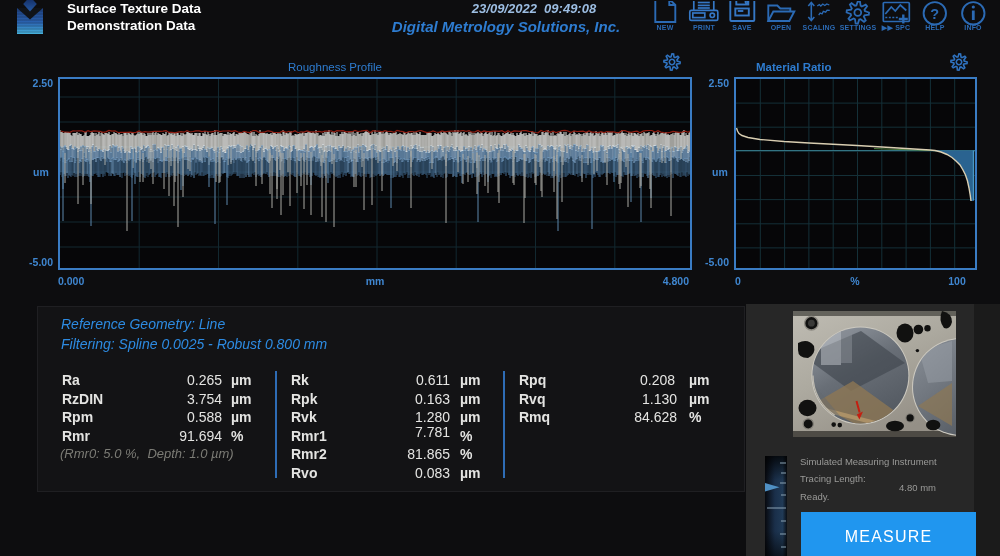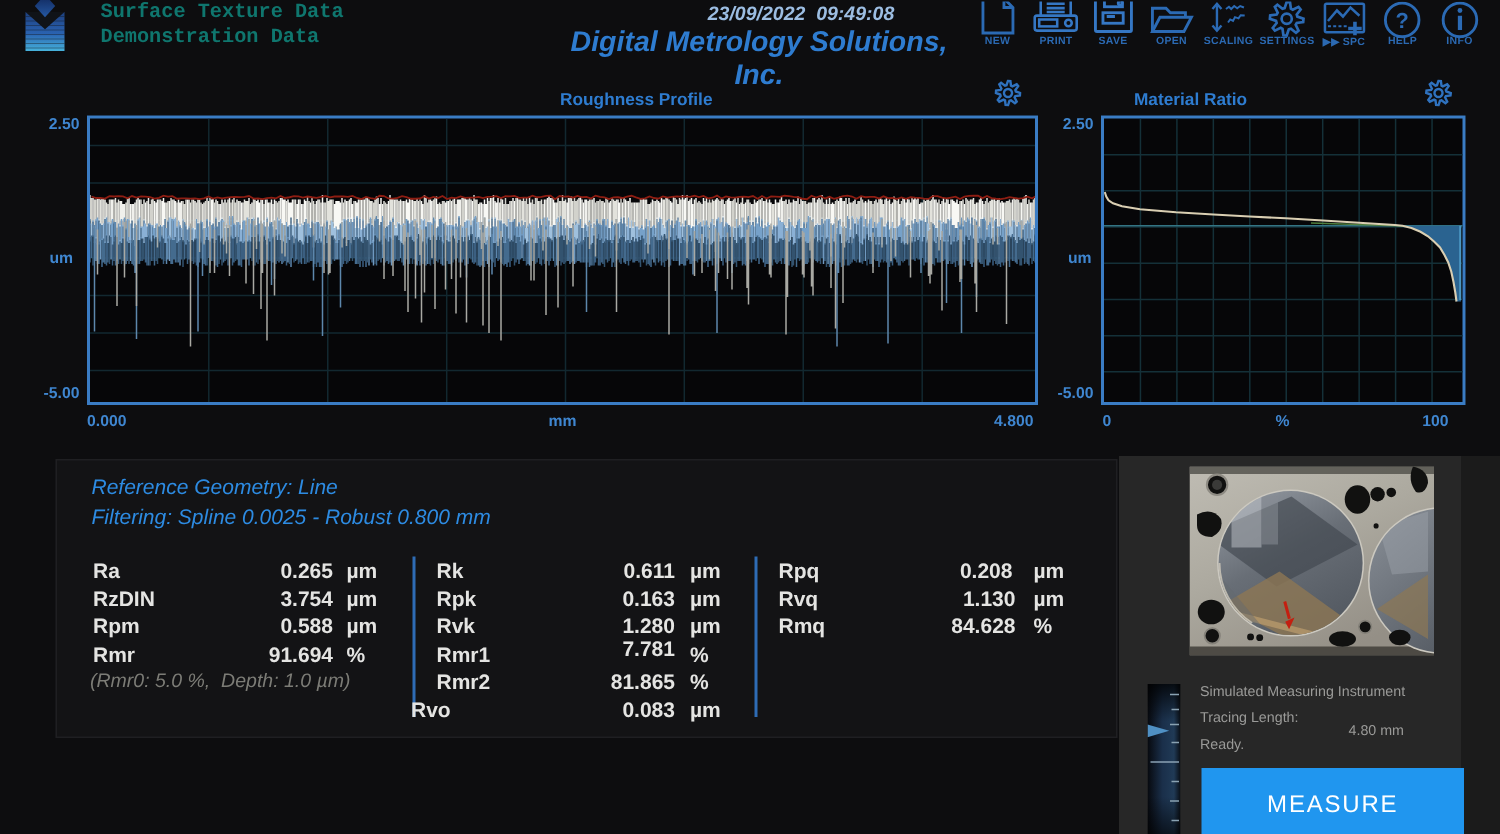--- a/index.html
+++ b/index.html
@@ -1,21 +1,21 @@
 <!DOCTYPE html>
 <html><head><meta charset="utf-8">
 <style>
 * { margin:0; padding:0; box-sizing:border-box; }
 html,body { width:1000px; height:556px; background:#0d0d0f; overflow:hidden;
   font-family:"Liberation Sans", sans-serif; }
 .abs { position:absolute; }
-.blue { color:#0f766e;font-family:Liberation Mono, monospace; }
+.blue { color:#ffffff; }
 .axlab { position:absolute; font-size:10.5px; font-weight:bold; color:#3f86d0; }
 .pl { position:absolute; font-size:14px; font-weight:600; color:#e4e4e2; white-space:nowrap; }
-.pv { position:absolute; font-size:14px; font-weight:700; color:#e4e4e2; text-align:right; white-space:nowrap; }
+.pv { position:absolute; font-size:14px; font-weight:400; color:#e4e4e2; text-align:right; white-space:nowrap; }
 .pnote { position:absolute; font-size:13px; font-style:italic; color:#7c7c76; white-space:nowrap; }
 .sbtext { position:absolute; font-size:9.5px; color:#9a9a98; }
 </style></head>
 <body>
 
 <div class="abs" style="left:746px;top:304px;width:254px;height:252px;background:#272727"></div>
 <div class="abs" style="left:974px;top:304px;width:26px;height:252px;background:#1b1b1b"></div>
 
 <div class="abs" style="left:37px;top:306px;width:708px;height:186px;background:#131315;border:1px solid #1f1f22"></div>
 
@@ -41,21 +41,21 @@
       <line x1="3" y1="26" x2="29" y2="26"></line>
 <line x1="3" y1="29" x2="29" y2="29"></line>
       <line x1="3" y1="32" x2="29" y2="32"></line>
 </g>
 <path d="M3,8 L16,19.5 L29,8 Z" fill="#101318"></path>
 <path d="M16,-3.5 L22.8,4 L16,11.5 L9.2,4 Z" fill="url(#lg2)"></path>
 <path d="M3,34 L29,34 L30.5,36.5 L4.5,36.5 Z" fill="#0b0d11" opacity="0.7"></path>
 </svg>
 <div class="abs blue" style="left:67px;top:-0.5px;font-size:13.5px;font-weight:bold;line-height:17.5px">Surface Texture Data<br>Demonstration Data</div>
 <div class="abs" style="left:394px;top:0.5px;width:280px;text-align:center;font-size:13px;font-weight:bold;font-style:italic;color:#9cbde2">23/09/2022&nbsp; 09:49:08</div>
-<div class="abs" style="left:366px;top:17.5px;width:280px;text-align:center;font-size:19px;font-weight:bold;font-style:italic;color:#2e7cd0">Digital Metrology Solutions, Inc.</div>
+<div class="abs" style="left:366px;top:17.5px;width:280px;text-align:center;font-size:15px;font-weight:bold;font-style:italic;color:#2e7cd0">Digital Metrology Solutions, Inc.</div>
 <svg width="355" height="36" viewBox="0 0 355 36" style="position:absolute;left:645px;top:1px">
     <path d="M10.3,-2 H24.3 L30.3,4 V21 H10.3 Z M24.3,-2 V4 H30.3" fill="none" stroke="#2b6ab4" stroke-width="1.9"></path>
     <g stroke="#3577c4" fill="none" stroke-width="1.7">
       <path d="M48.8,9.4 V-3 H68.8 V9.4"></path>
       <line x1="52.8" y1="1.5" x2="64.8" y2="1.5"></line>
       <line x1="52.8" y1="4.4" x2="64.8" y2="4.4"></line>
       <line x1="52.8" y1="7" x2="64.8" y2="7"></line>
       <rect x="44.8" y="9.4" width="28" height="10" rx="1.5"></rect>
       <rect x="47.8" y="12" width="12" height="4.6"></rect>
       <circle cx="67.3" cy="14.3" r="2.2"></circle>
@@ -93,21 +93,21 @@
 <div style="position:absolute;left:637px;top:23.5px;width:56px;text-align:center;font-size:7px;font-weight:bold;color:#2b69b2;letter-spacing:0.2px">NEW</div>
 <div style="position:absolute;left:676px;top:23.5px;width:56px;text-align:center;font-size:7px;font-weight:bold;color:#2b69b2;letter-spacing:0.2px">PRINT</div>
 <div style="position:absolute;left:714px;top:23.5px;width:56px;text-align:center;font-size:7px;font-weight:bold;color:#2b69b2;letter-spacing:0.2px">SAVE</div>
 <div style="position:absolute;left:753px;top:23.5px;width:56px;text-align:center;font-size:7px;font-weight:bold;color:#2b69b2;letter-spacing:0.2px">OPEN</div>
 <div style="position:absolute;left:791px;top:23.5px;width:56px;text-align:center;font-size:7px;font-weight:bold;color:#2b69b2;letter-spacing:0.2px">SCALING</div>
 <div style="position:absolute;left:830px;top:23.5px;width:56px;text-align:center;font-size:7px;font-weight:bold;color:#2b69b2;letter-spacing:0.2px">SETTINGS</div>
 <div style="position:absolute;left:868px;top:23.5px;width:56px;text-align:center;font-size:7px;font-weight:bold;color:#2b69b2;letter-spacing:0.2px">▶▶ SPC</div>
 <div style="position:absolute;left:907px;top:23.5px;width:56px;text-align:center;font-size:7px;font-weight:bold;color:#2b69b2;letter-spacing:0.2px">HELP</div>
 <div style="position:absolute;left:945px;top:23.5px;width:56px;text-align:center;font-size:7px;font-weight:bold;color:#2b69b2;letter-spacing:0.2px">INFO</div>
 
-<div class="abs" style="left:275px;top:60.5px;width:200px;text-align:right;font-size:11.5px;font-weight:bold;color:#2e7cd0">Roughness Profile</div>
+<div class="abs" style="left:288px;top:60.5px;width:200px;text-align:left;font-size:11.5px;font-weight:normal;color:#2e7cd0">Roughness Profile</div>
 <svg width="18" height="18" viewBox="0 0 18 18" style="position:absolute;left:663px;top:53px">
     <path d="M9.0,0.8 L10.6,1.0 L11.0,4.1 L11.9,4.6 L14.8,3.2 L15.8,4.4 L13.9,7.0 L14.2,8.0 L17.2,9.0 L17.0,10.6 L13.9,11.0 L13.4,11.9 L14.8,14.8 L13.6,15.8 L11.0,13.9 L10.0,14.2 L9.0,17.2 L7.4,17.0 L7.0,13.9 L6.1,13.4 L3.2,14.8 L2.2,13.6 L4.1,11.0 L3.8,10.0 L0.8,9.0 L1.0,7.4 L4.1,7.0 L4.6,6.1 L3.2,3.2 L4.4,2.2 L7.0,4.1 L8.0,3.8 Z M11.7,9.0 A2.7,2.7 0 1 0 6.3,9.0 A2.7,2.7 0 1 0 11.7,9.0 Z" fill="none" stroke="#2f72bf" stroke-width="1.6"></path>
   </svg>
 <div class="abs" style="left:756px;top:60.5px;width:200px;text-align:left;font-size:11.5px;font-weight:bold;color:#2e7cd0">Material Ratio</div>
 <svg width="18" height="18" viewBox="0 0 18 18" style="position:absolute;left:950px;top:53px">
     <path d="M9.0,0.8 L10.6,1.0 L11.0,4.1 L11.9,4.6 L14.8,3.2 L15.8,4.4 L13.9,7.0 L14.2,8.0 L17.2,9.0 L17.0,10.6 L13.9,11.0 L13.4,11.9 L14.8,14.8 L13.6,15.8 L11.0,13.9 L10.0,14.2 L9.0,17.2 L7.4,17.0 L7.0,13.9 L6.1,13.4 L3.2,14.8 L2.2,13.6 L4.1,11.0 L3.8,10.0 L0.8,9.0 L1.0,7.4 L4.1,7.0 L4.6,6.1 L3.2,3.2 L4.4,2.2 L7.0,4.1 L8.0,3.8 Z M11.7,9.0 A2.7,2.7 0 1 0 6.3,9.0 A2.7,2.7 0 1 0 11.7,9.0 Z" fill="none" stroke="#2f72bf" stroke-width="1.6"></path>
   </svg>
 
 <div class="abs" style="left:58px;top:77px;width:634px;height:193px;border:2px solid #3a7cc4;background:#060608;overflow:hidden">
 <svg width="634" height="193" viewBox="0 0 634 193" style="position:absolute;left:0;top:0">
@@ -210,21 +210,21 @@
 <div class="pl" style="left:460px;top:390.6px">µm</div>
 <div class="pl" style="left:291px;top:409.1px">Rvk</div>
 <div class="pv" style="left:330px;top:409.1px;width:120px">1.280</div>
 <div class="pl" style="left:460px;top:409.1px">µm</div>
 <div class="pl" style="left:291px;top:427.6px">Rmr1</div>
 <div class="pv" style="left:330px;top:424px;width:120px">7.781</div>
 <div class="pl" style="left:460px;top:427.6px">%</div>
 <div class="pl" style="left:291px;top:446.1px">Rmr2</div>
 <div class="pv" style="left:330px;top:446.1px;width:120px">81.865</div>
 <div class="pl" style="left:460px;top:446.1px">%</div>
-<div class="pl" style="left:274px;top:464.6px">Rvo</div>
+<div class="pl" style="left:291px;top:464.6px">Rvo</div>
 <div class="pv" style="left:330px;top:464.6px;width:120px">0.083</div>
 <div class="pl" style="left:460px;top:464.6px">µm</div>
 <div class="pl" style="left:519px;top:372.1px">Rpq</div>
 <div class="pv" style="left:555px;top:372.1px;width:120px">0.208</div>
 <div class="pl" style="left:689px;top:372.1px">µm</div>
 <div class="pl" style="left:519px;top:390.6px">Rvq</div>
 <div class="pv" style="left:557px;top:390.6px;width:120px">1.130</div>
 <div class="pl" style="left:689px;top:390.6px">µm</div>
 <div class="pl" style="left:519px;top:409.1px">Rmq</div>
 <div class="pv" style="left:557px;top:409.1px;width:120px">84.628</div>

